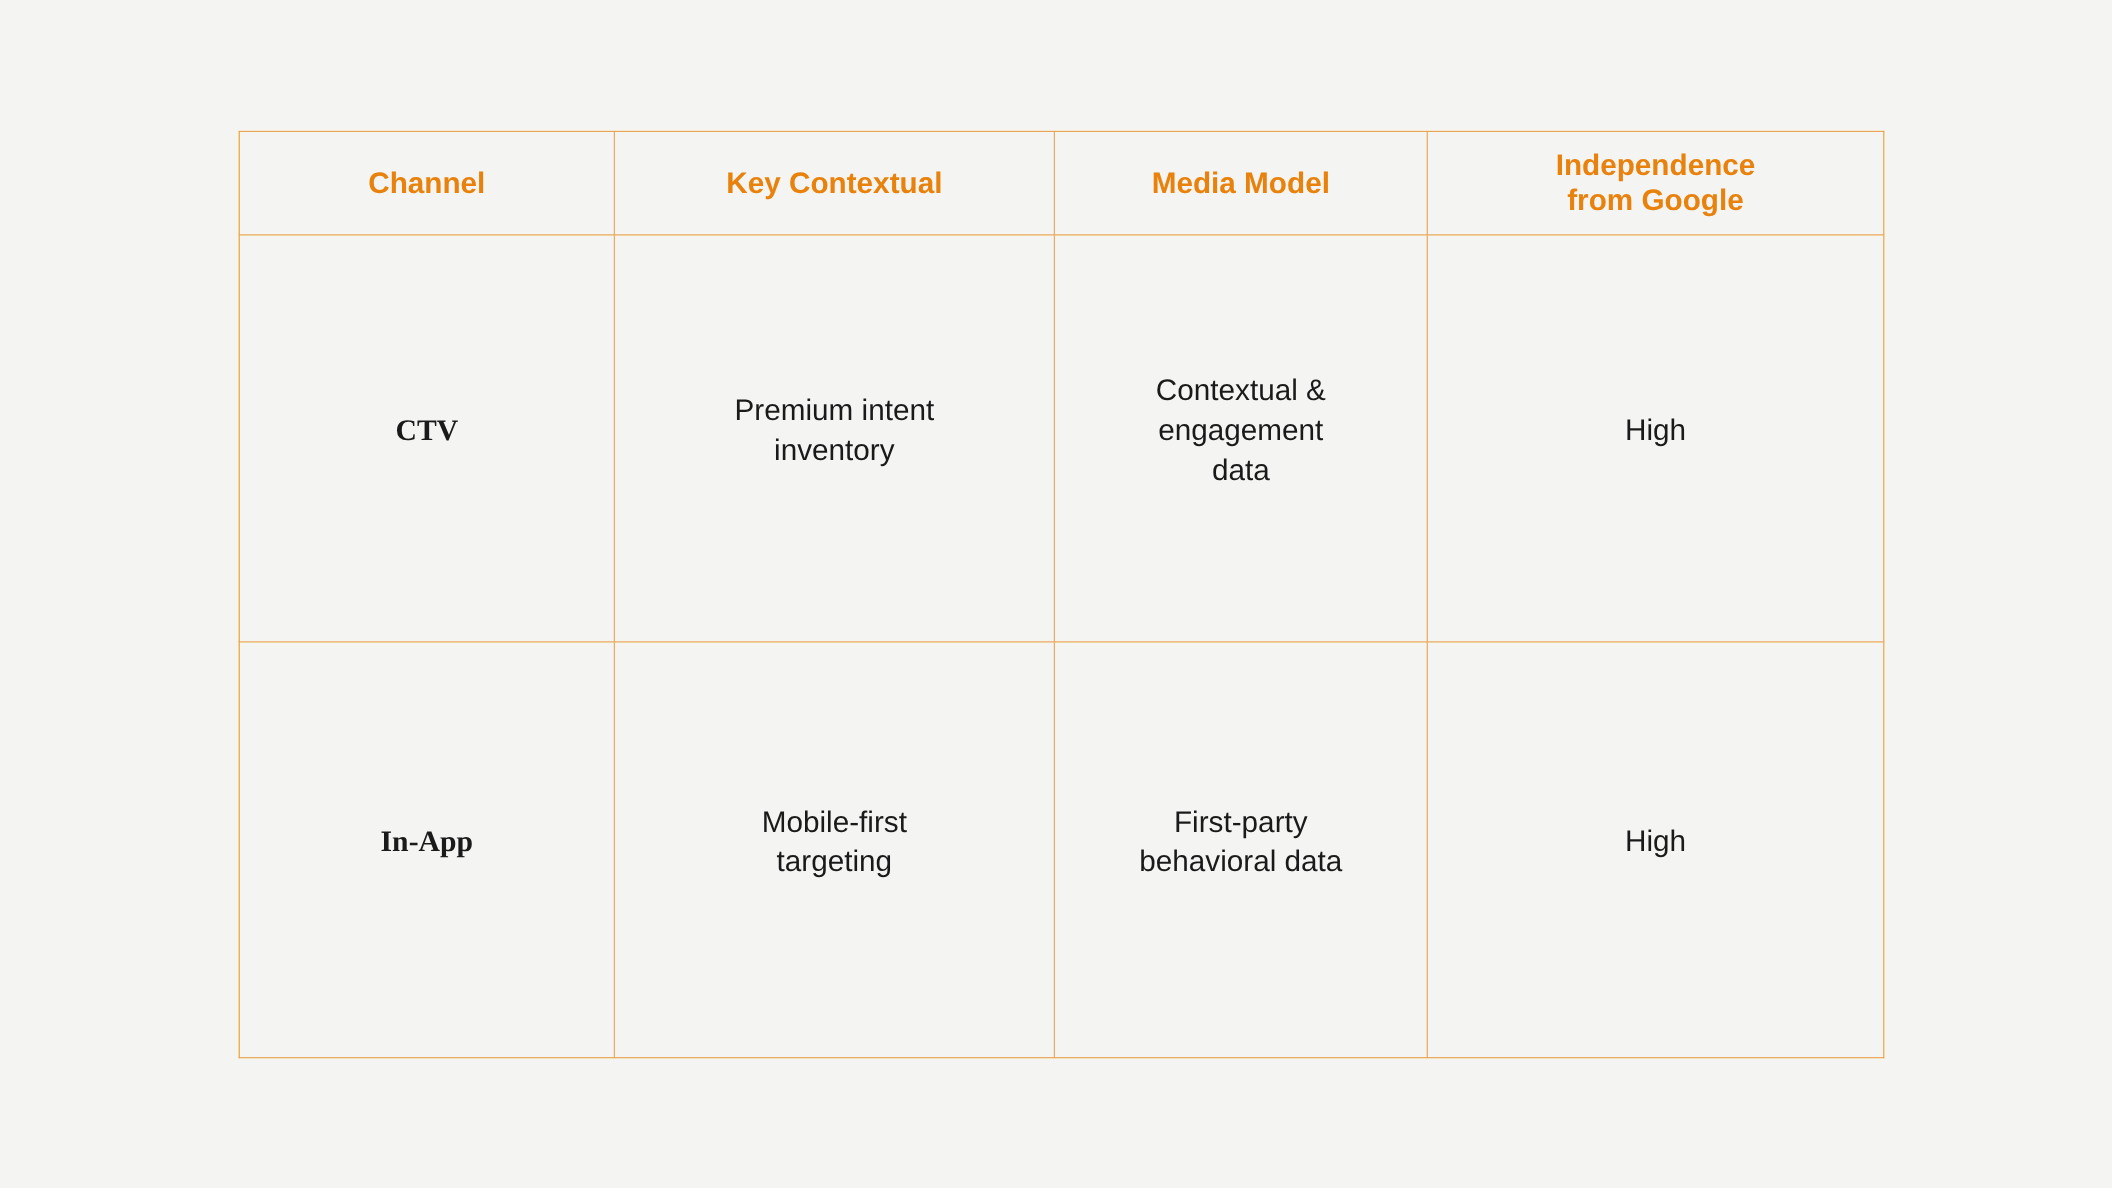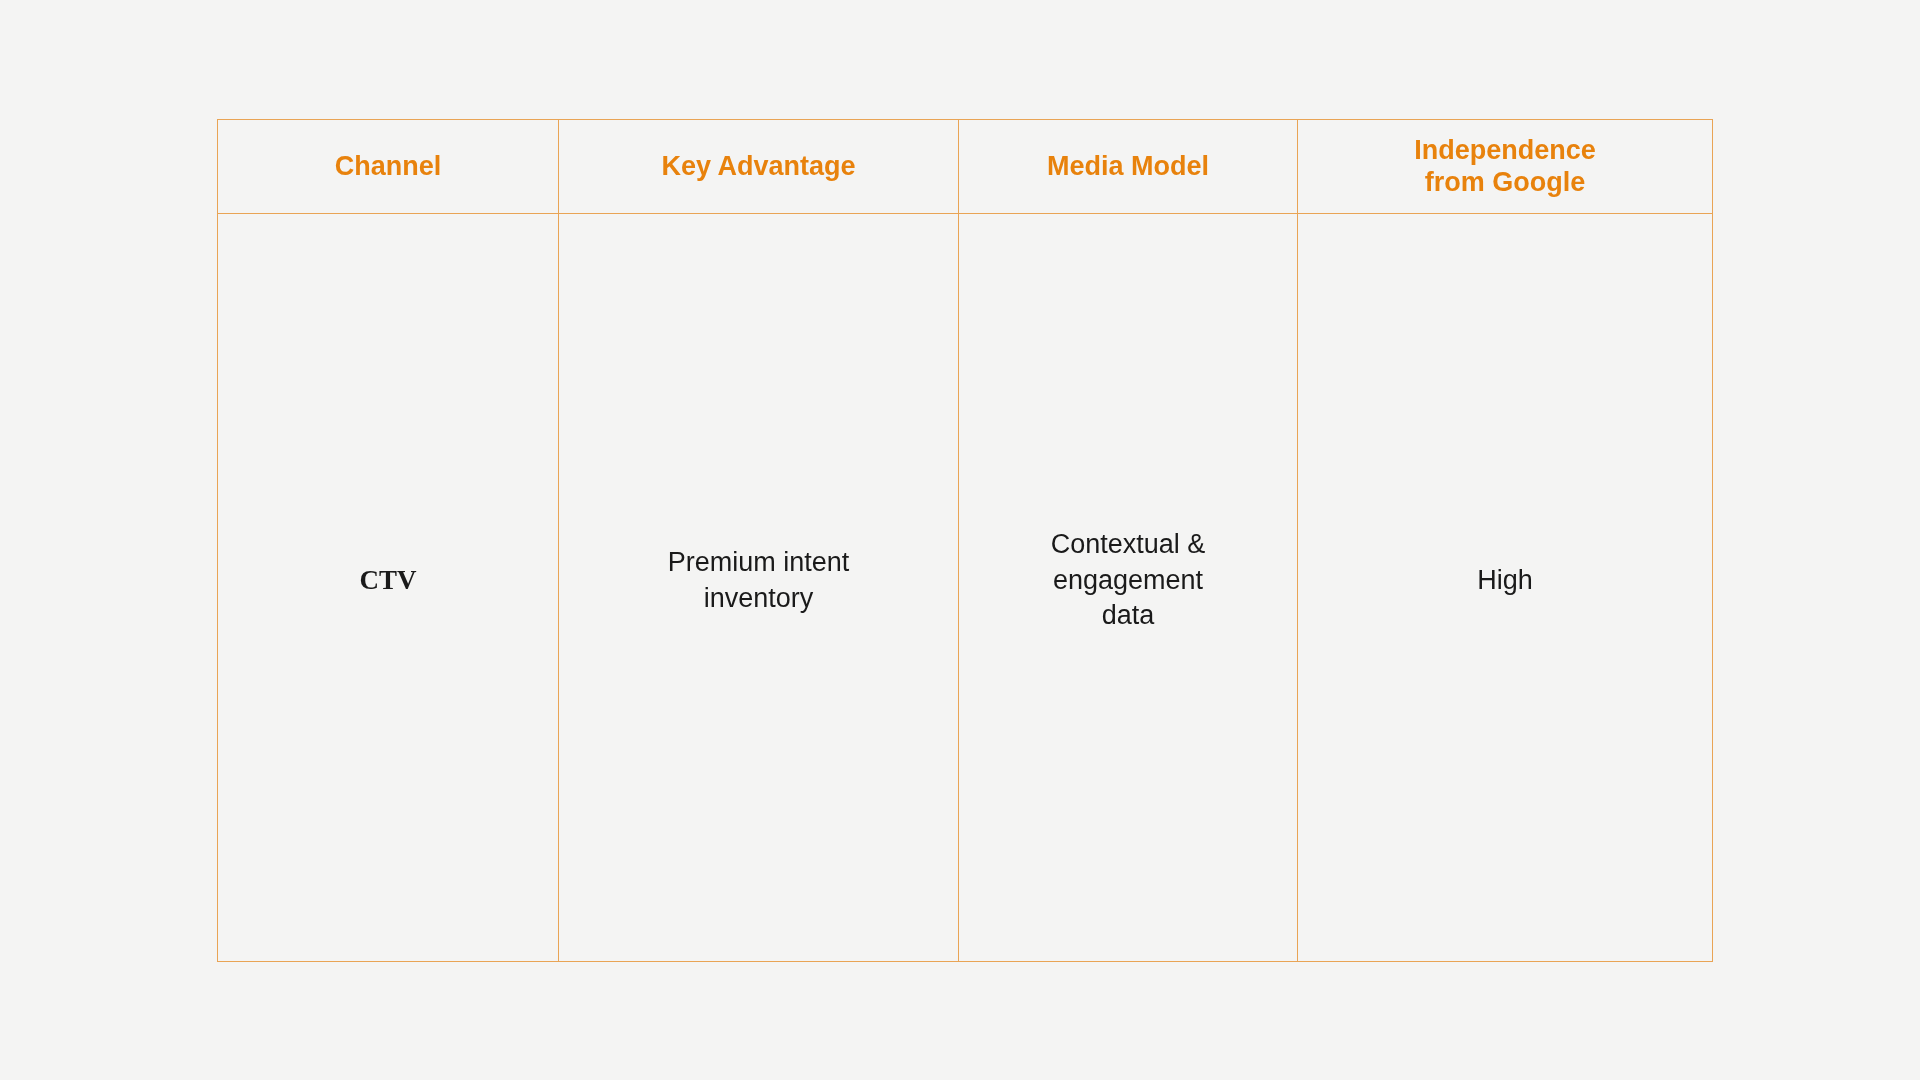--- a/index.html
+++ b/index.html
@@ -88,31 +88,39 @@
   <table class="comparison-table">
     <colgroup>
       <col class="c1">
       <col class="c2">
       <col class="c3">
       <col class="c4">
     </colgroup>
     <thead>
       <tr>
         <th>Channel</th>
-        <th>Key Advantage</th>
+        <th>Key Contextual</th>
         <th>Media Model</th>
         <th>Independence
 from Google</th>
       </tr>
     </thead>
     <tbody>
       <tr class="row-1">
         <td class="channel-cell"><span class="cell-text">CTV</span></td>
         <td><span class="cell-text">Premium intent
 inventory</span></td>
         <td><span class="cell-text">Contextual &amp;
 engagement
 data</span></td>
         <td><span class="cell-text">High</span></td>
       </tr>
+      <tr class="row-2">
+        <td class="channel-cell"><span class="cell-text">In-App</span></td>
+        <td><span class="cell-text">Mobile-first
+targeting</span></td>
+        <td><span class="cell-text">First-party
+behavioral data</span></td>
+        <td><span class="cell-text">High</span></td>
+      </tr>
     </tbody>
   </table>
 </div>
 
 </body></html>

